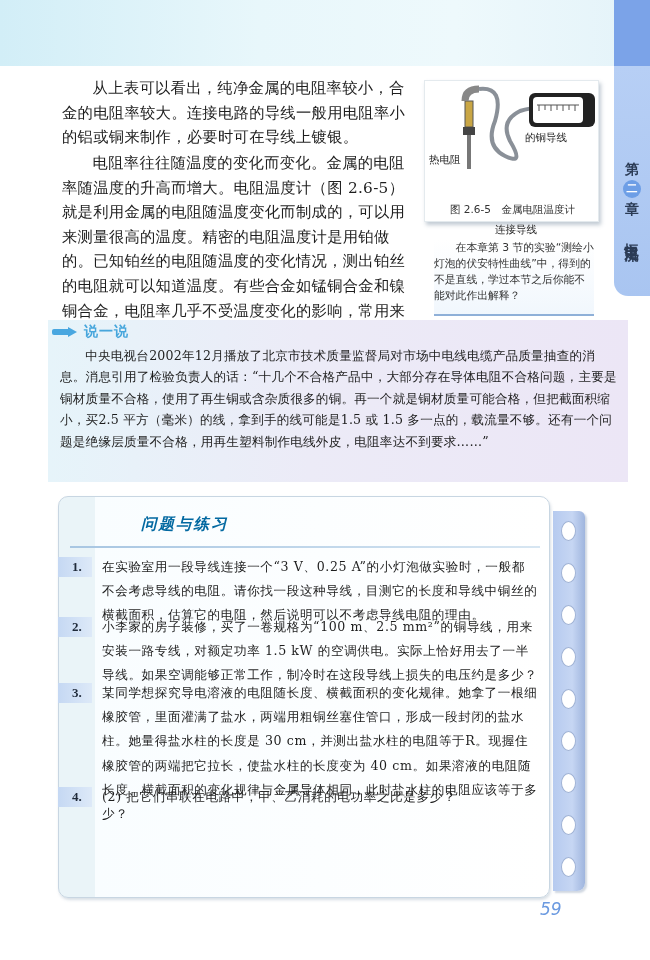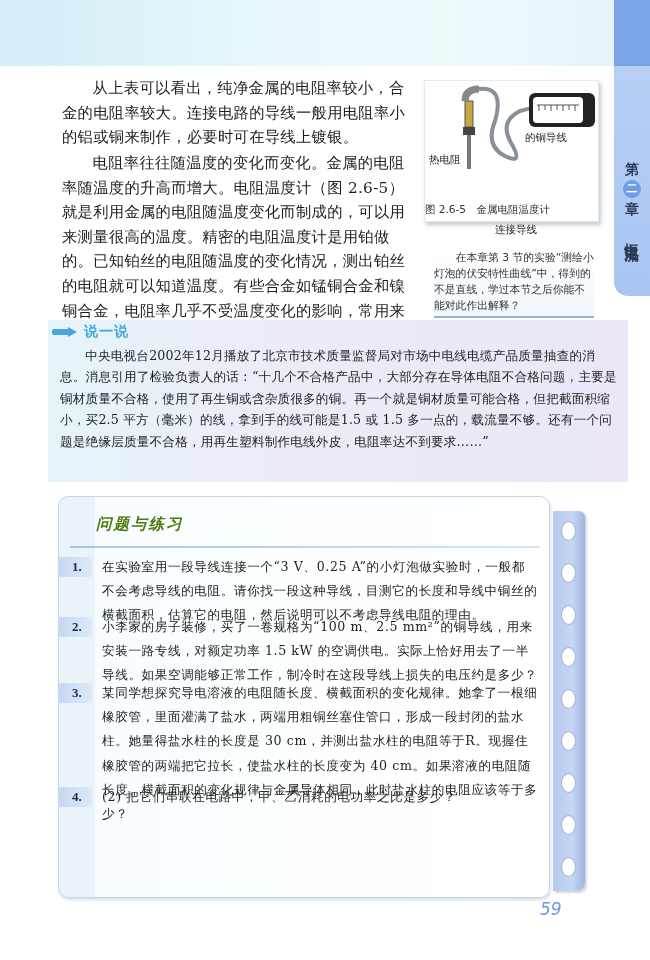--- a/index.html
+++ b/index.html
@@ -45,28 +45,28 @@
   .figure-box {
     position: absolute; left: 424px; top: 80px; width: 175px; height: 142px;
     background: #fff; box-shadow: 2px 3px 4px rgba(120,140,160,0.45);
     border: 1px solid #e4eaee;
   }
   .figure-box svg { position: absolute; left: 0; top: 0; }
   .fig-label {
     position: absolute; font-family: "DejaVu Sans", sans-serif; font-size: 10.5px; color: #222;
   }
   .fig-caption {
-    position: absolute; left: 0; top: 122px; width: 175px; text-align: left;
+    position: absolute; left: 0; top: 122px; width: 175px; text-align: center;
     font-size: 10.5px; color: #333; font-family: "DejaVu Sans", sans-serif;
   }
   .margin-note {
-    position: absolute; left: 434px; top: 250px; width: 160px;
+    position: absolute; left: 434px; top: 240px; width: 160px;
     font-family: "DejaVu Sans", sans-serif; font-size: 10.8px; line-height: 16px; color: #333;
     text-indent: 2em;
-    border-bottom: 2px solid #8fb0d8; padding-bottom: 2px;
+    border-bottom: 2px solid #8fb0d8; padding-bottom: 10px;
     background: linear-gradient(180deg, #ffffff 0%, #f1f7fd 100%);
   }
 
   .say-section {
     position: absolute; left: 48px; top: 320px; width: 580px; height: 162px;
     background: linear-gradient(90deg, #e6f4fa 0%, #ecebf7 45%, #ece6f6 100%);
   }
   .say-header {
     position: absolute; left: 52px; top: 322px; height: 20px;
     display: flex; align-items: center;
@@ -87,22 +87,23 @@
   .say-body p { text-indent: 2em; }
 
   .ex-box {
     position: absolute; left: 58px; top: 496px; width: 492px; height: 402px;
     background: linear-gradient(90deg, #eaf4f8 0px, #eaf4f8 36px, #f9fdff 36px, #ffffff 100%);
     border: 1px solid #c8d6e2; border-radius: 10px;
     box-shadow: 1px 2px 3px rgba(140,160,180,0.35);
   }
   .ex-title {
     position: absolute; left: 96px; top: 514px;
-    font-family: "DejaVu Sans", sans-serif; font-size: 15.5px; font-weight: bold; font-style: italic; color: #4d7c0f;
+    font-family: "DejaVu Sans", sans-serif; font-size: 15.5px; font-weight: bold; font-style: italic; color: #0369a1;
     letter-spacing: 2px;
+    padding-left: 45px;
   }
   .ex-rule {
     position: absolute; left: 70px; top: 546px; width: 470px; height: 2px;
     background: linear-gradient(90deg, #a8c6e2, #d7e6f2);
   }
   .q {
     position: absolute; left: 58px; width: 492px;
   }
   .q-num-bar {
     position: absolute; left: 0; width: 34px; height: 20px;

